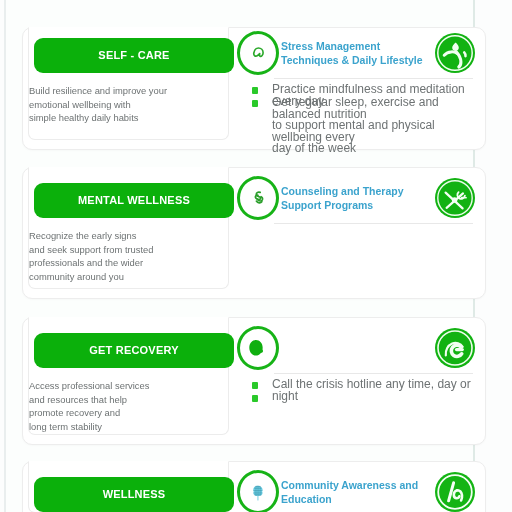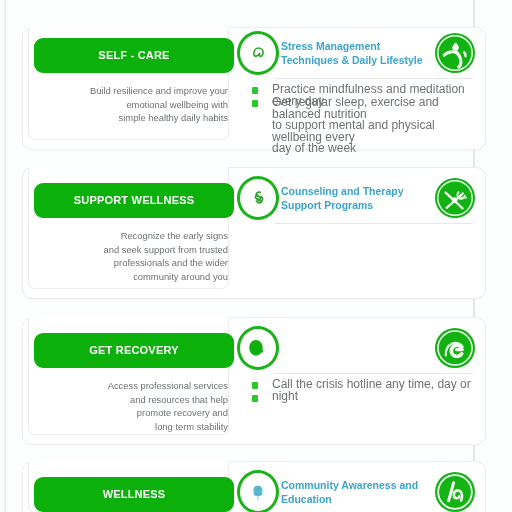--- a/index.html
+++ b/index.html
@@ -6,21 +6,21 @@
   html,body{margin:0;padding:0;}
   body{width:512px;height:512px;background:#fcfdfd;font-family:"Liberation Sans",sans-serif;overflow:hidden;}
   .page{position:absolute;left:4px;top:0;width:471px;height:512px;background:#fcfefd;box-sizing:border-box;
         border-left:2px solid #e9eeee;border-right:2px solid #dfeae6;}
   .row{position:absolute;left:16px;width:464px;background:#ffffff;border:1px solid #ededed;
        border-radius:10px;box-sizing:border-box;box-shadow:0 1px 2px rgba(0,0,0,.025);}
   .lcard{position:absolute;left:5px;top:-1px;width:201px;bottom:9px;background:#fff;
          border:1px solid #ececec;border-top-color:transparent;border-radius:0 0 7px 7px;box-sizing:border-box;}
   .pill{position:absolute;left:5px;top:13px;width:200px;height:35px;background:#0BB00B;border-radius:9px;}
   .pill-label{color:#fff;font-weight:bold;font-size:11px;text-align:center;line-height:35px;letter-spacing:.2px;}
-  .ldesc{position:absolute;left:0px;right:0px;top:59px;text-align:right;color:#6d7273;
+  .ldesc{position:absolute;left:0px;right:0px;top:59px;text-align:left;color:#6d7273;
          font-size:9.4px;line-height:13.6px;}
   .badge{position:absolute;left:214px;top:2px;width:42px;height:44px;border:3.2px solid #17b317;
          border-radius:50%;box-sizing:border-box;display:flex;align-items:center;justify-content:center;}
   .head{position:absolute;left:258px;top:14px;width:166px;color:#3ba3cd;font-size:10.5px;
         font-weight:bold;line-height:14px;}
   .feature{position:absolute;left:410px;top:3px;width:44px;height:44px;line-height:0;}
   .divider{position:absolute;left:251px;right:12px;top:53px;height:1px;background:#e8e8e8;}
   .blist{position:absolute;left:228px;right:4px;top:59px;bottom:2px;}
   .bul{position:absolute;left:21px;right:-3px;color:#6d7273;font-size:12px;line-height:11.5px;}
   .bdot{position:absolute;left:1px;width:5.5px;height:7px;background:#2ac92a;border-radius:1px;}
@@ -54,21 +54,21 @@
     <div class="blist" style="top: 56px;">
         <div class="bdot" style="top:2.5px"></div>
         <div class="bul" style="top:0px">Practice mindfulness and meditation every day</div>
         <div class="bdot" style="top:15.5px"></div>
         <div class="bul" style="top:13px">Get regular sleep, exercise and balanced nutrition<br>to support mental and physical wellbeing every<br>day of the week</div>
       </div>
   </div>
     <div class="row" style="top: 167px; height: 132px;">
     <div class="lcard">
       <div class="pill" style="top: 15px;">
-        <div class="pill-label">SUPPORT WELLNESS</div>
+        <div class="pill-label">MENTAL WELLNESS</div>
       </div>
       <div class="ldesc" style="top: 61px;">Recognize the early signs<br>and seek support from trusted<br>professionals and the wider<br>community around you</div>
     </div>
     <div class="badge" style="top: 8px;">
         <svg viewBox="0 0 20 26" width="13" height="17">
           <path d="M12.6 3.6c-3 -1.4 -6 .4 -6 3 0 2.1 1.8 3 3.4 3.3" fill="none" stroke="#2a9e2a" stroke-width="2.6" stroke-linecap="round"></path>
           <path d="M10 9.9c2.5.5 3.6 1.9 3.2 3.2-.4 1.3-2.1 1.9-4 1.4" fill="none" stroke="#2a9e2a" stroke-width="2.6" stroke-linecap="round"></path>
           <path d="M9 14.4c-3 -.8 -4.4 -3 -3.4 -4.9.6 -1.2 2 -1.7 3.6 -1.5" fill="none" stroke="#2a9e2a" stroke-width="2.6" stroke-linecap="round"></path>
           <path d="M8.7 14.6c2 2.8 5.8 3 7.2 .6 1-1.8 .1 -3.9 -1.9 -4.9" fill="none" stroke="#2a9e2a" stroke-width="2.6" stroke-linecap="round"></path>
           <path d="M6.7 17c2.2 3.2 6.5 3.5 8.4 1" fill="none" stroke="#2a9e2a" stroke-width="2.6" stroke-linecap="round"></path>

